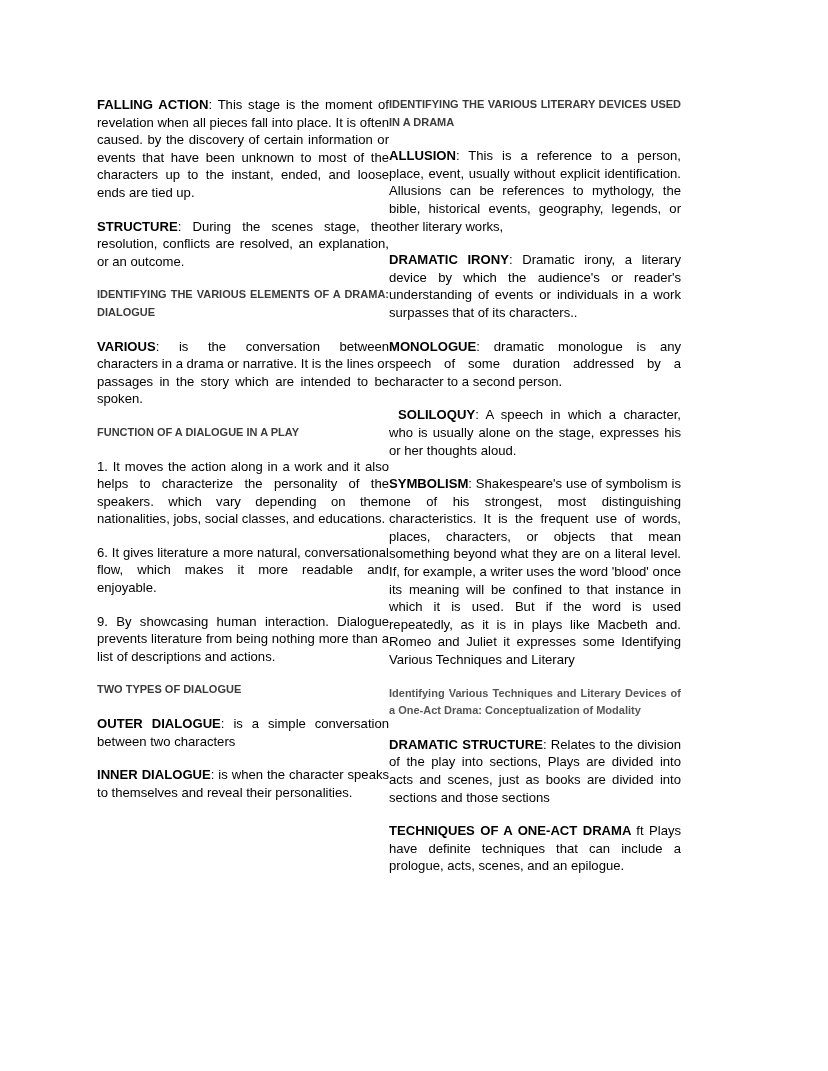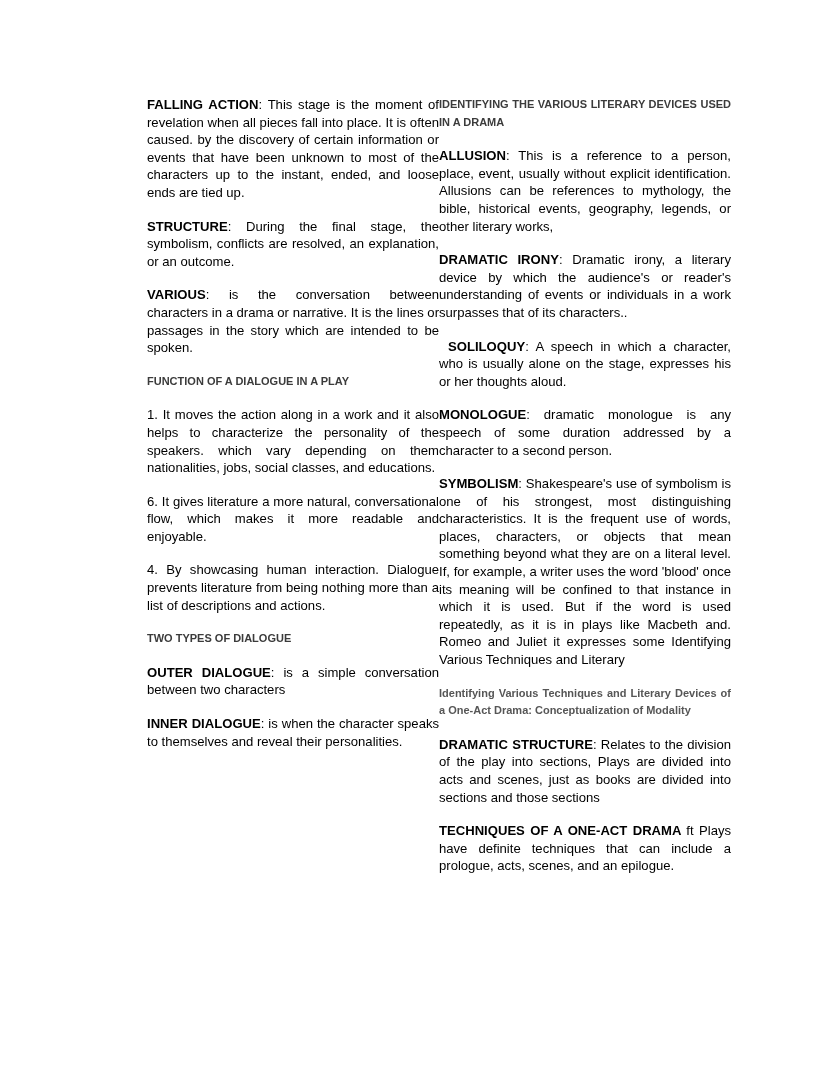--- a/index.html
+++ b/index.html
@@ -23,21 +23,21 @@
     height: 1071px;
     background: #ffffff;
   }
   .columns {
     position: absolute;
     left: 97px;
     top: 96px;
     width: 634px;
     display: flex;
     flex-direction: row;
-    justify-content: flex-end;
+    justify-content: flex-start;
   }
   .column {
     width: 292px;
   }
   p {
     margin: 0 0 16px 0;
     font-size: 13.1px;
     line-height: 17.6px;
     text-align: justify;
     text-justify: inter-word;
@@ -69,36 +69,37 @@
   .normal { font-weight: normal; }
 </style>
 </head>
 <body>
 
 <div class="page">
   <div class="columns">
 
     <div class="column" id="col-left">
         <p class="body"><span class="term">FALLING ACTION</span><span class="normal">: </span><span class="normal">This stage is the moment of revelation when all pieces fall into place. It is often caused. by the discovery of certain information or events that have been unknown to most of the characters up to the instant, ended, and loose ends are tied up.</span></p>
-        <p class="body"><span class="term">STRUCTURE</span><span class="normal">: </span><span class="normal">During the final stage, the symbolism, conflicts are resolved, an explanation, or an outcome.</span></p>
+        <p class="body"><span class="term">STRUCTURE</span><span class="normal">: </span><span class="normal">During the scenes stage, the resolution, conflicts are resolved, an explanation, or an outcome.</span></p>
+        <h2 class="section">IDENTIFYING THE VARIOUS ELEMENTS OF A DRAMA: DIALOGUE</h2>
         <p class="body"><span class="term">VARIOUS</span><span class="normal">: </span><span class="normal">is the conversation between characters in a drama or narrative. It is the lines or passages in the story which are intended to be spoken.</span></p>
         <h2 class="section">FUNCTION OF A DIALOGUE IN A PLAY</h2>
         <p class="body">1. It moves the action along in a work and it also helps to characterize the personality of the speakers. which vary depending on them nationalities, jobs, social classes, and educations.</p>
         <p class="body">6. It gives literature a more natural, conversational flow, which makes it more readable and enjoyable.</p>
-        <p class="body">4. By showcasing human interaction. Dialogue prevents literature from being nothing more than a list of descriptions and actions.</p>
+        <p class="body">9. By showcasing human interaction. Dialogue prevents literature from being nothing more than a list of descriptions and actions.</p>
         <h2 class="section">TWO TYPES OF DIALOGUE</h2>
         <p class="body"><span class="term">OUTER DIALOGUE</span><span class="normal">: </span><span class="normal">is a simple conversation between two characters</span></p>
         <p class="body"><span class="term">INNER DIALOGUE</span><span class="normal">: </span><span class="normal">is when the character speaks to themselves and reveal their personalities.</span></p>
       </div>
     <div class="column" id="col-right">
         <h2 class="section">IDENTIFYING THE VARIOUS LITERARY DEVICES USED IN A DRAMA</h2>
         <p class="body"><span class="term">ALLUSION</span><span class="normal">: </span><span class="normal">This is a reference to a person, place, event, usually without explicit identification. Allusions can be references to mythology, the bible, historical events, geography, legends, or other literary works,</span></p>
         <p class="body"><span class="term">DRAMATIC IRONY</span><span class="normal">: </span><span class="normal">Dramatic irony, a literary device by which the audience's or reader's understanding of events or individuals in a work surpasses that of its characters..</span></p>
+        <p class="body"><span class="term">MONOLOGUE</span><span class="normal">: </span><span class="normal">dramatic monologue is any speech of some duration addressed by a character to a second person.</span></p>
         <p class="body indent"><span class="term">SOLILOQUY</span><span class="normal">: </span><span class="normal">A speech in which a character, who is usually alone on the stage, expresses his or her thoughts aloud.</span></p>
-        <p class="body"><span class="term">MONOLOGUE</span><span class="normal">: </span><span class="normal">dramatic monologue is any speech of some duration addressed by a character to a second person.</span></p>
         <p class="body"><span class="term">SYMBOLISM</span><span class="normal">: </span><span class="normal">Shakespeare's use of symbolism is one of his strongest, most distinguishing characteristics. It is the frequent use of words, places, characters, or objects that mean something beyond what they are on a literal level. If, for example, a writer uses the word 'blood' once its meaning will be confined to that instance in which it is used. But if the word is used repeatedly, as it is in plays like Macbeth and. Romeo and Juliet it expresses some Identifying Various Techniques and Literary</span></p>
         <h2 class="section lighter">Identifying Various Techniques and Literary Devices of a One-Act Drama: Conceptualization of Modality</h2>
         <p class="body"><span class="term">DRAMATIC STRUCTURE</span><span class="normal">: </span><span class="normal">Relates to the division of the play into sections, Plays are divided into acts and scenes, just as books are divided into sections and those sections</span></p>
         <p class="body"><span class="term">TECHNIQUES OF A ONE-ACT DRAMA</span><span class="term"> </span><span class="normal">ft Plays have definite techniques that can include a prologue, acts, scenes, and an epilogue.</span></p>
       </div>
 
   </div>
 </div>
 
 </body></html>

